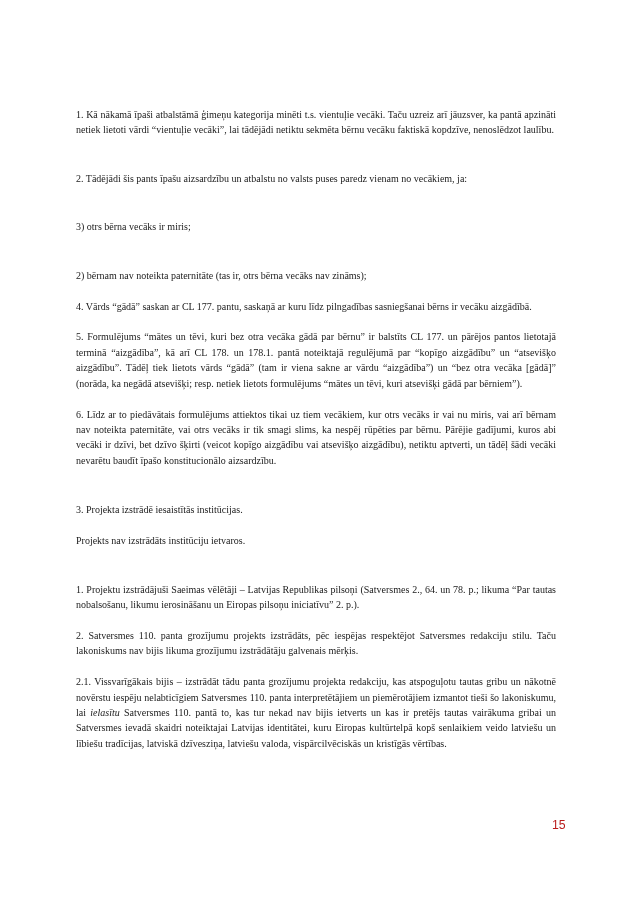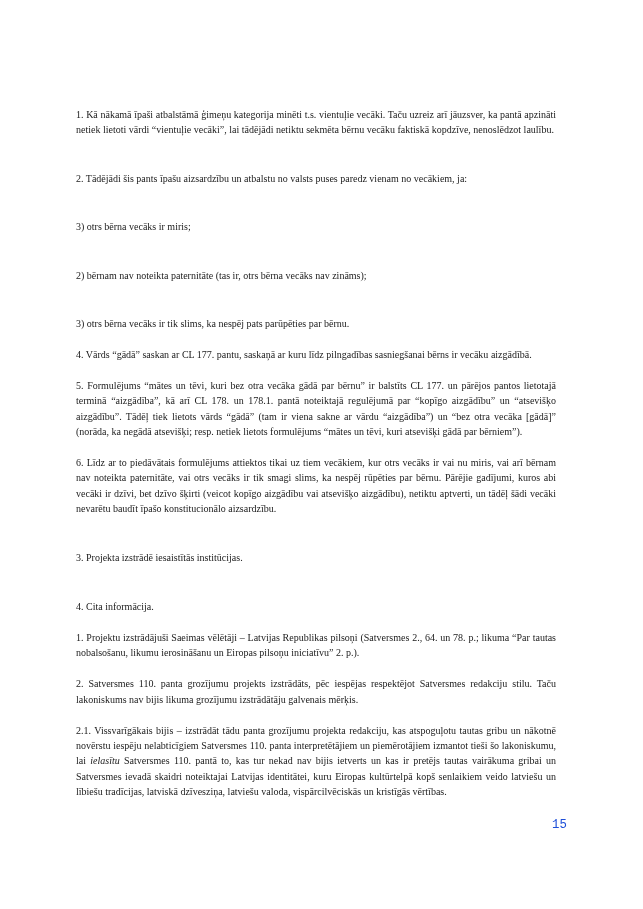--- a/index.html
+++ b/index.html
@@ -10,52 +10,51 @@
     font-size: 10px; line-height: 15.4px; color: #1a1a1a;
   }
   .para { margin: 0 0 15.5px 0; text-align: justify; }
   .line { display: block; margin-top: 33px; }
   .heading { font-weight: normal; margin: 0 0 15.5px 0; }
   .gap-large { height: 18px; }
   b { font-weight: normal; }
   i { font-style: italic; }
   .page-number {
     position: absolute; left: 552px; top: 818px;
-    font-family: Liberation Mono, monospace;
-    font-size: 12.3px; color: #1d4ed8;
+    font-family: Liberation Sans, sans-serif;
+    font-size: 12.3px; color: #b91c1c;
   }
 </style>
 </head>
 <body>
 
 <div class="page">
 
   <p class="para">1. Kā nākamā īpaši atbalstāmā ģimeņu kategorija minēti t.s. vientuļie vecāki. Taču uzreiz arī jāuzsver, ka pantā apzināti netiek lietoti vārdi “vientuļie vecāki”, lai tādējādi netiktu sekmēta bērnu vecāku faktiskā kopdzīve, nenoslēdzot laulību.</p>
 
   <div class="para">
     <span class="line">2. Tādējādi šis pants īpašu aizsardzību un atbalstu no valsts puses paredz vienam no vecākiem, ja:</span>
     <span class="line">3) otrs bērna vecāks ir miris;</span>
     <span class="line">2) bērnam nav noteikta paternitāte (tas ir, otrs bērna vecāks nav zināms);</span>
-    <span class="line">3) otrs bērna vecāks ir tik slims, ka nespēj pats parūpēties par bērnu.</span>
   </div>
 
 
   <p class="para"><span>4. Vārds “gādā” saskan ar CL 177. pantu, saskaņā ar kuru līdz pilngadības sasniegšanai bērns ir vecāku </span><b>aizgādībā</b><span>.</span></p>
 
   <p class="para">5. Formulējums “mātes un tēvi, kuri bez otra vecāka gādā par bērnu” ir balstīts CL 177. un pārējos pantos lietotajā terminā “aizgādība”, kā arī CL 178. un 178.1. pantā noteiktajā regulējumā par “kopīgo aizgādību” un “atsevišķo aizgādību”. Tādēļ tiek lietots vārds “gādā” (tam ir viena sakne ar vārdu “aizgādība”) un “bez otra vecāka [gādā]” (norāda, ka negādā atsevišķi; resp. netiek lietots formulējums “mātes un tēvi, kuri atsevišķi gādā par bērniem”).</p>
 
   <p class="para">6. Līdz ar to piedāvātais formulējums attiektos tikai uz tiem vecākiem, kur otrs vecāks ir vai nu miris, vai arī bērnam nav noteikta paternitāte, vai otrs vecāks ir tik smagi slims, ka nespēj rūpēties par bērnu. Pārējie gadījumi, kuros abi vecāki ir dzīvi, bet dzīvo šķirti (veicot kopīgo aizgādību vai atsevišķo aizgādību), netiktu aptverti, un tādēļ šādi vecāki nevarētu baudīt īpašo konstitucionālo aizsardzību.</p>
 
   <div class="gap-large"></div>
 
   <p class="heading">3. Projekta izstrādē iesaistītās institūcijas.</p>
+  <p class="para">Projekts nav izstrādāts institūciju ietvaros.</p>
 
   <div class="gap-large"></div>
 
-  <p class="heading">4. Cita informācija.</p>
 
   <p class="para"><b>1</b><span>. Projektu izstrādājuši Saeimas vēlētāji – Latvijas Republikas pilsoņi (Satversmes 2., 64. un 78. p.; likuma “Par tautas nobalsošanu, likumu ierosināšanu un Eiropas pilsoņu iniciatīvu” 2. p.).</span></p>
 
   <p class="para"><b>2</b><span>. Satversmes 110. panta grozījumu projekts izstrādāts, pēc iespējas respektējot Satversmes </span><b>redakciju stilu</b><span>. Taču lakoniskums nav bijis likuma grozījumu izstrādātāju galvenais mērķis.</span></p>
 
   <p class="para"><span>2.1. Vissvarīgākais bijis – izstrādāt tādu panta grozījumu projekta redakciju, kas atspoguļotu tautas gribu un nākotnē novērstu iespēju nelabticīgiem Satversmes 110. panta interpretētājiem un piemērotājiem izmantot tieši šo lakoniskumu, lai </span><i>ielasītu</i><span> Satversmes 110. pantā to, kas tur nekad nav bijis ietverts un kas ir pretējs tautas vairākuma gribai un Satversmes ievadā skaidri noteiktajai Latvijas identitātei, kuru Eiropas kultūrtelpā kopš senlaikiem veido latviešu un lībiešu tradīcijas, latviskā dzīvesziņa, latviešu valoda, vispārcilvēciskās un kristīgās vērtības.</span></p>
 
 </div>
 
 <div class="page-number">15</div>

